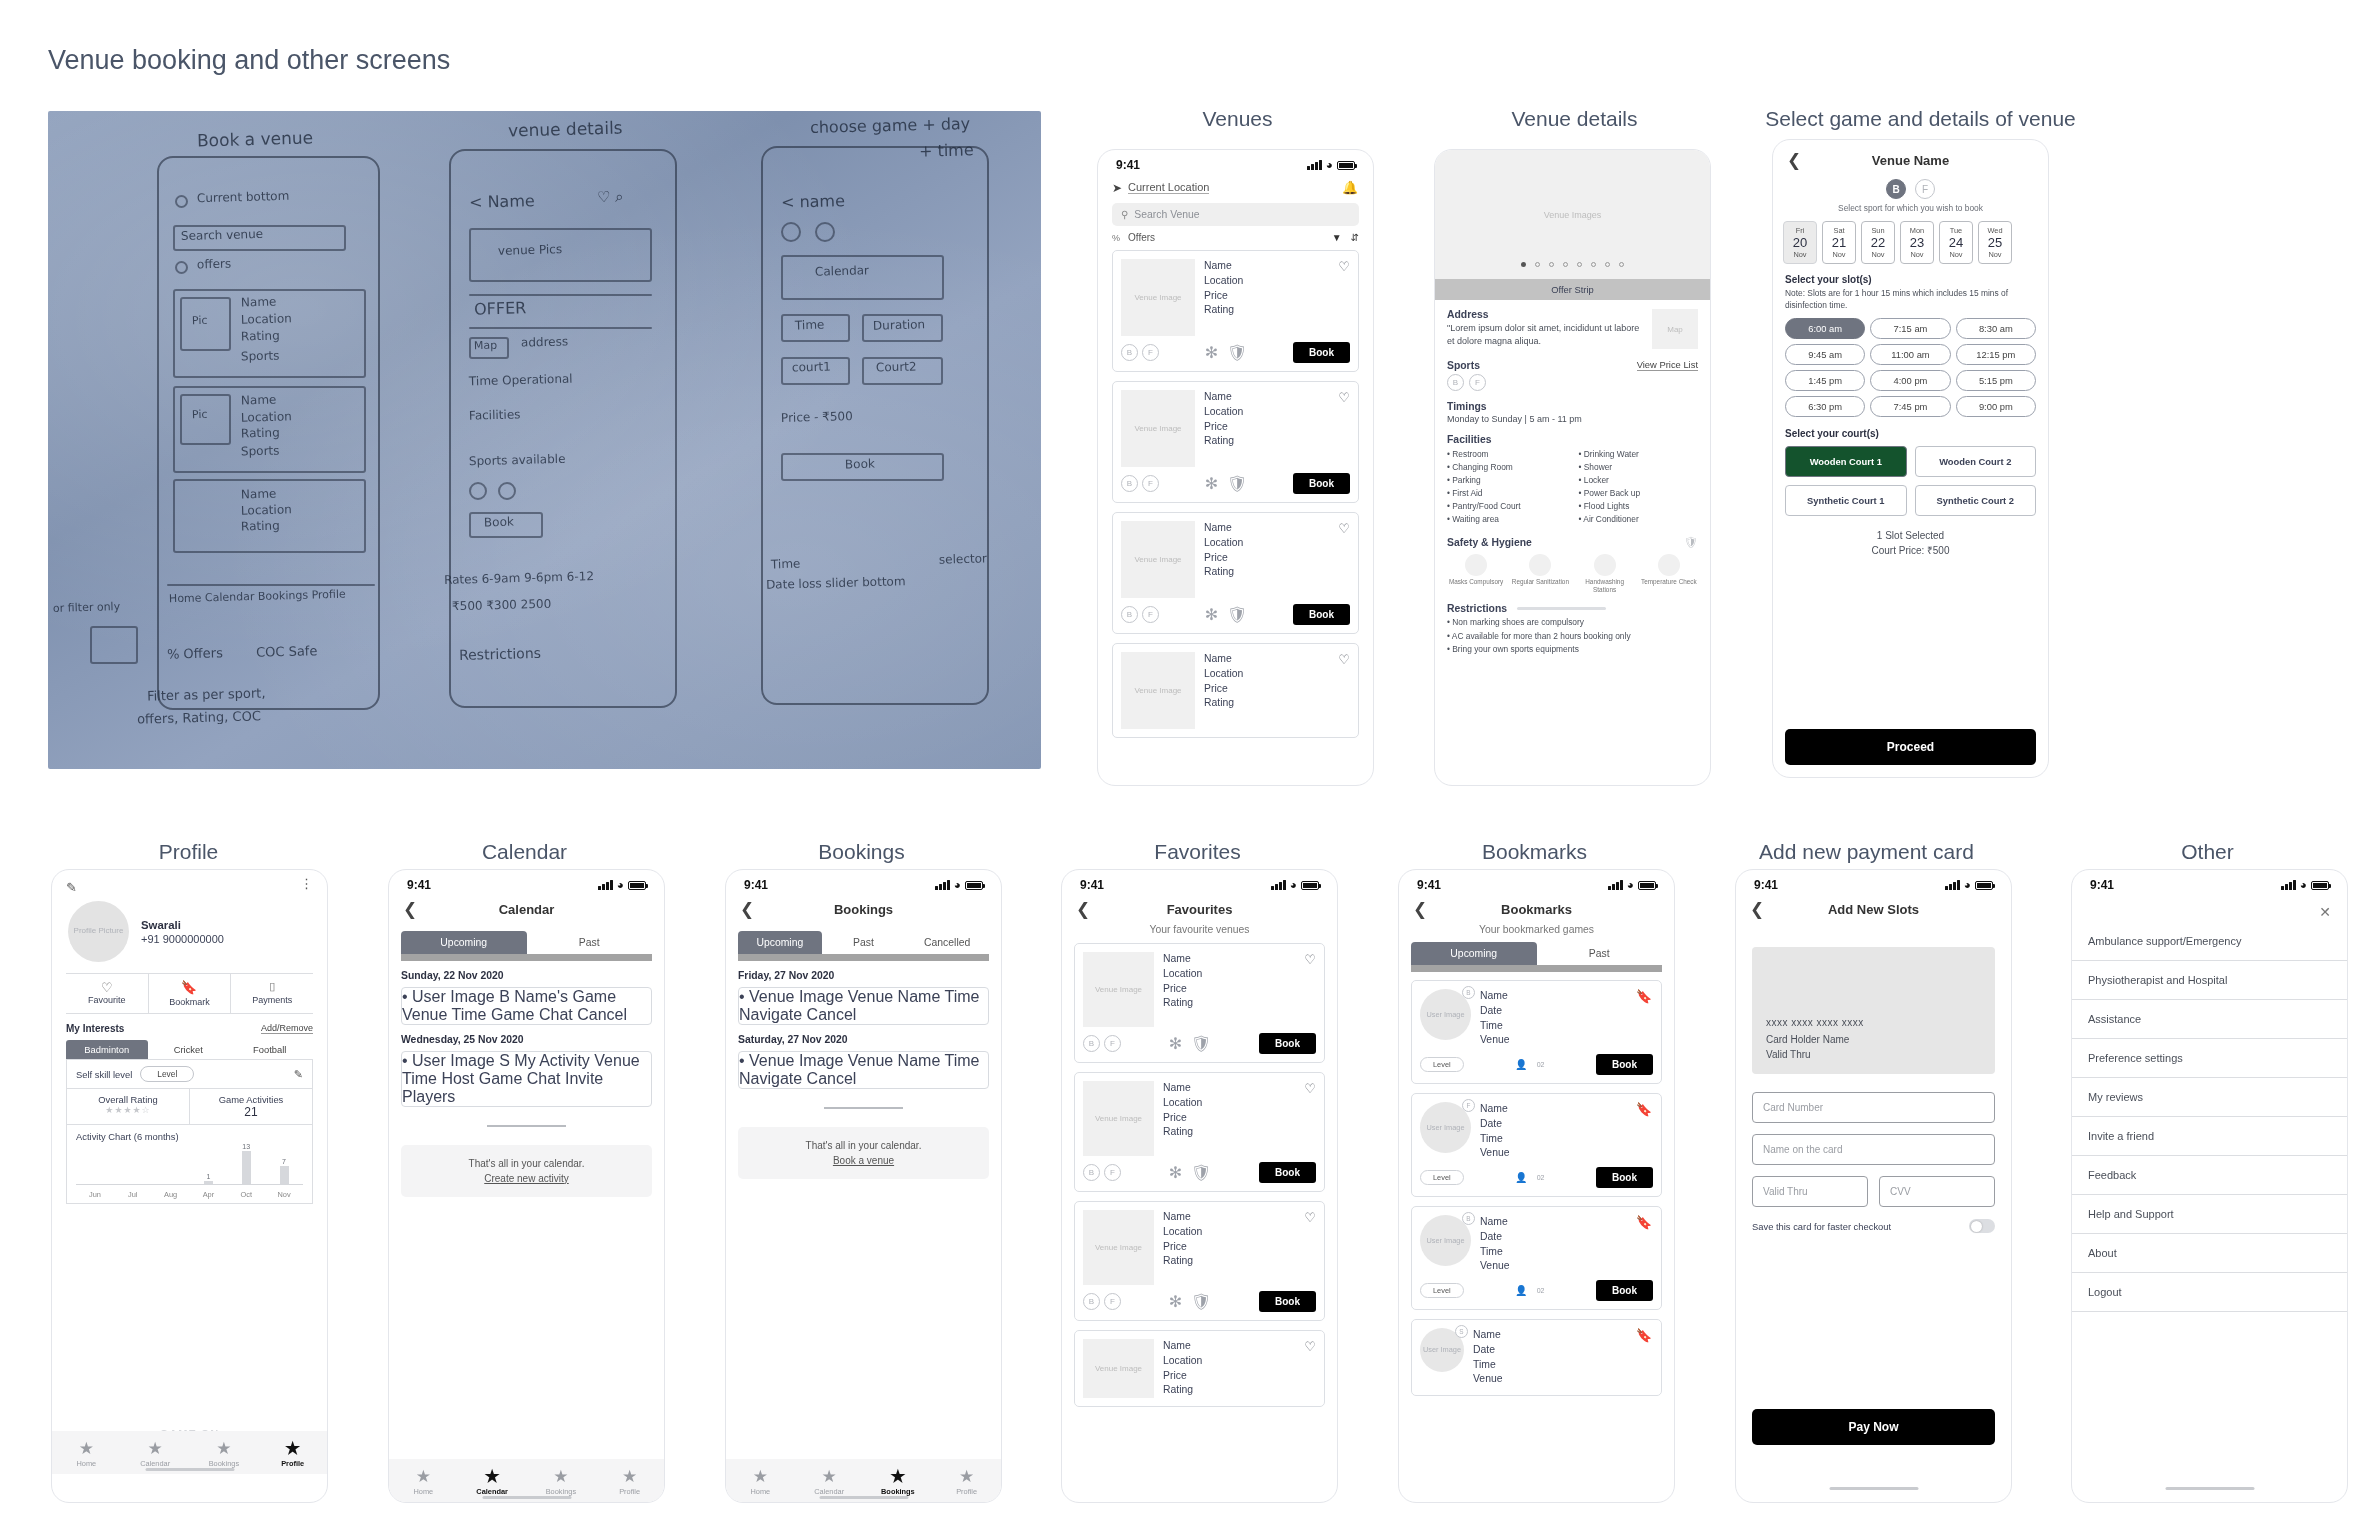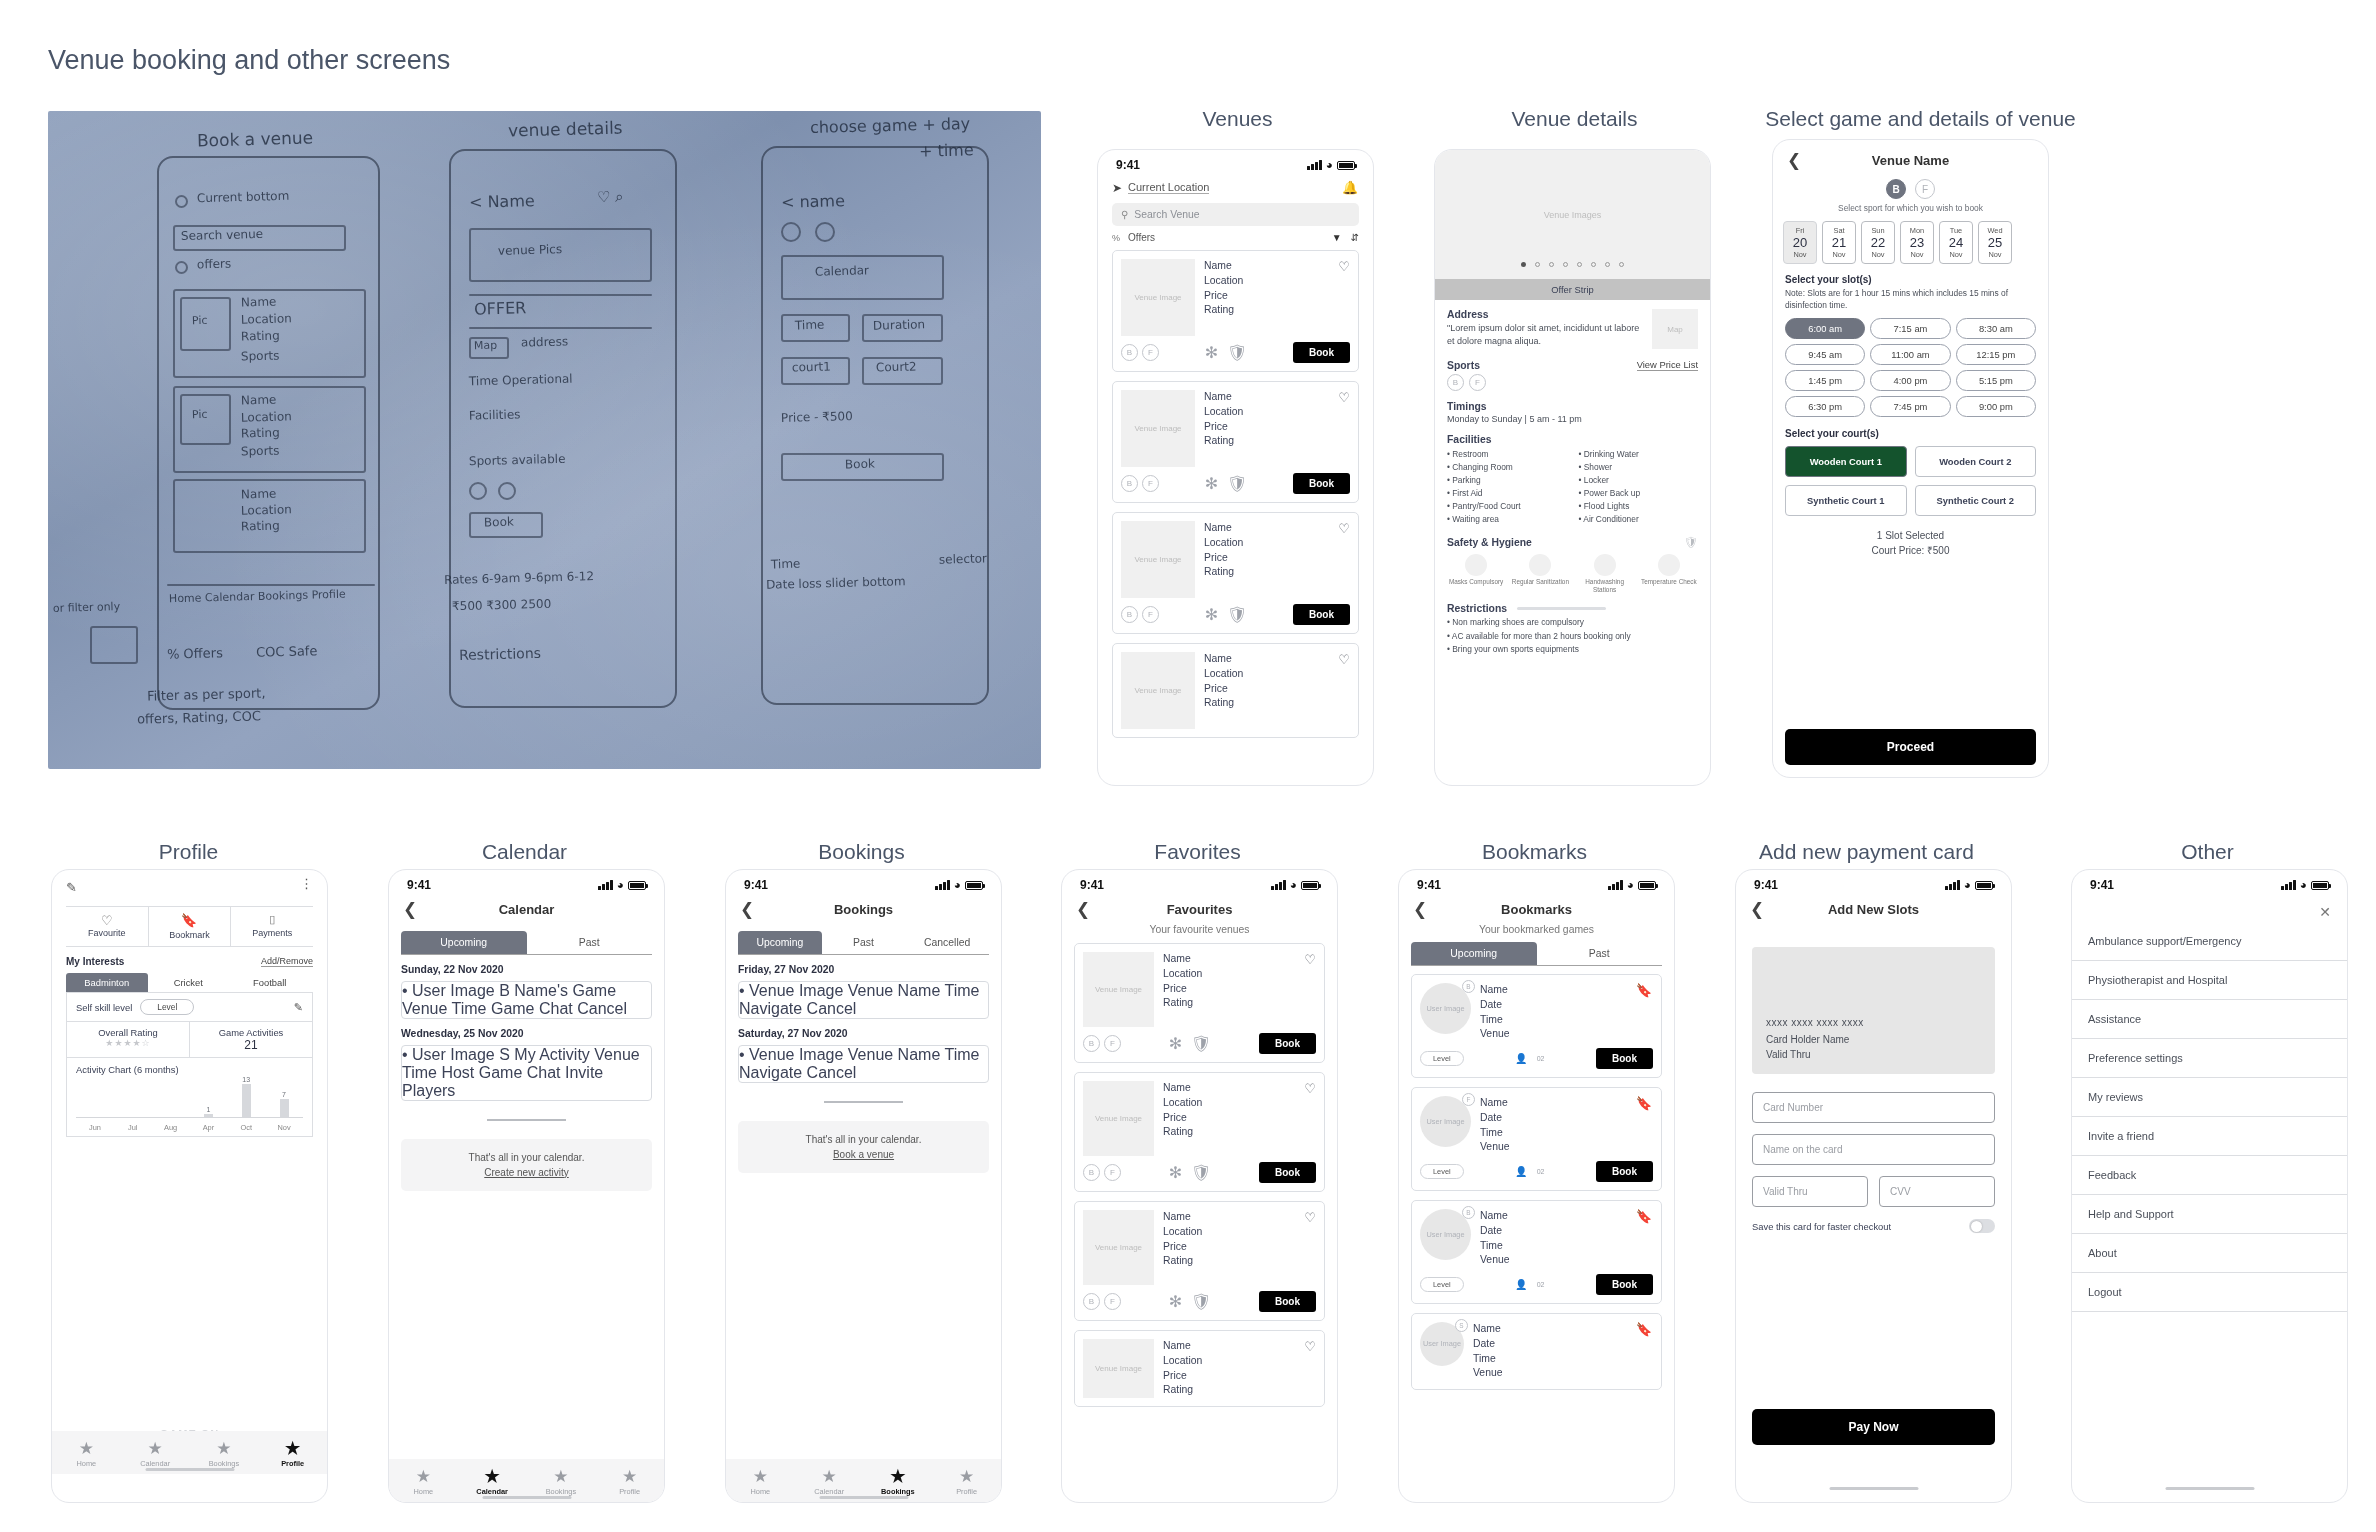--- a/index.html
+++ b/index.html
@@ -87,21 +87,21 @@
   .venue-card {
     border: 1px solid #dcdfe4; border-radius: 5px; padding: 8px;
     display: flex; flex-direction: column; background: #fff; margin-bottom: 9px;
   }
   .vc-top { display: flex; gap: 9px; }
   .vc-meta { flex: 1; font-size: 10.4px; line-height: 1.42; color: #3c4257; }
   .vc-bottom { display: flex; align-items: center; margin-top: 6px; }
   .vc-icons { display: flex; gap: 4px; align-items: center; }
   .vc-mid { flex: 1; display: flex; justify-content: center; gap: 9px; align-items: center; color: #9ea2aa; }
 
-  .tabs { display: flex; border-bottom: 1px solid #a3a3a3; }
+  .tabs { display: flex; border-bottom: 7px solid #a3a3a3; }
   .tabs .tab {
     flex: 1; text-align: center; font-size: 10.4px; padding: 6px 0;
     color: #555; cursor: pointer;
   }
   .tabs .tab.active { background: #6f7480; color: #fff; border-radius: 4px 4px 0 0; }
 
   .day-head { font-size: 10.4px; font-weight: bold; color: #2d3142; margin: 9px 0 6px; }
   .evt { border: 1px solid #d8dbe0; border-radius: 4px; background: #fff; }
 
   .empty-box {
@@ -549,20 +549,27 @@
 <div class="caption" style="left:1054px; top:840px; width:287px;">Favorites</div>
 <div class="caption" style="left:1391px; top:840px; width:287px;">Bookmarks</div>
 <div class="caption" style="left:1703px; top:840px; width:327px;">Add new payment card</div>
 <div class="caption" style="left:2064px; top:840px; width:287px;">Other</div>
 
 <div class="phone" style="left:51px; top:869px; width:277px; height:634px;">
   <div style="display:flex;align-items:flex-start;justify-content:space-between;padding:10px 14px 0;">
     <span style="font-size:13px;color:#555;">✎</span>
     <span style="font-size:13px;color:#555;line-height:.6;">⋮</span>
   </div>
+  <div style="display:flex;gap:12px;align-items:center;padding:6px 16px 0;">
+    <div style="width:61px;height:61px;border-radius:50%;background:#e3e3e3;color:#b0b3b9;font-size:8px;display:flex;align-items:center;justify-content:center;text-align:center;line-height:1.3;">Profile Picture</div>
+    <div>
+      <div style="font-size:11.4px;font-weight:bold;color:#2d3142;">Swarali</div>
+      <div style="font-size:11px;color:#3c4257;margin-top:2px;">+91 9000000000</div>
+    </div>
+  </div>
   <div style="display:flex;margin:11px 14px 0;border-top:1px solid #dcdee2;border-bottom:1px solid #dcdee2;">
     <div style="flex:1;text-align:center;padding:6px 0;border-right:1px solid #dcdee2;">
       <div style="font-size:13px;color:#777;">♡</div>
       <div style="font-size:9px;color:#3c4257;margin-top:0;">Favourite</div>
     </div>
     <div style="flex:1;text-align:center;padding:6px 0;border-right:1px solid #dcdee2;">
       <div style="font-size:13px;color:#777;">🔖</div>
       <div style="font-size:9px;color:#3c4257;margin-top:2px;text-align:center;">Bookmark</div>
     </div>
     <div style="flex:1;text-align:center;padding:6px 0;">

